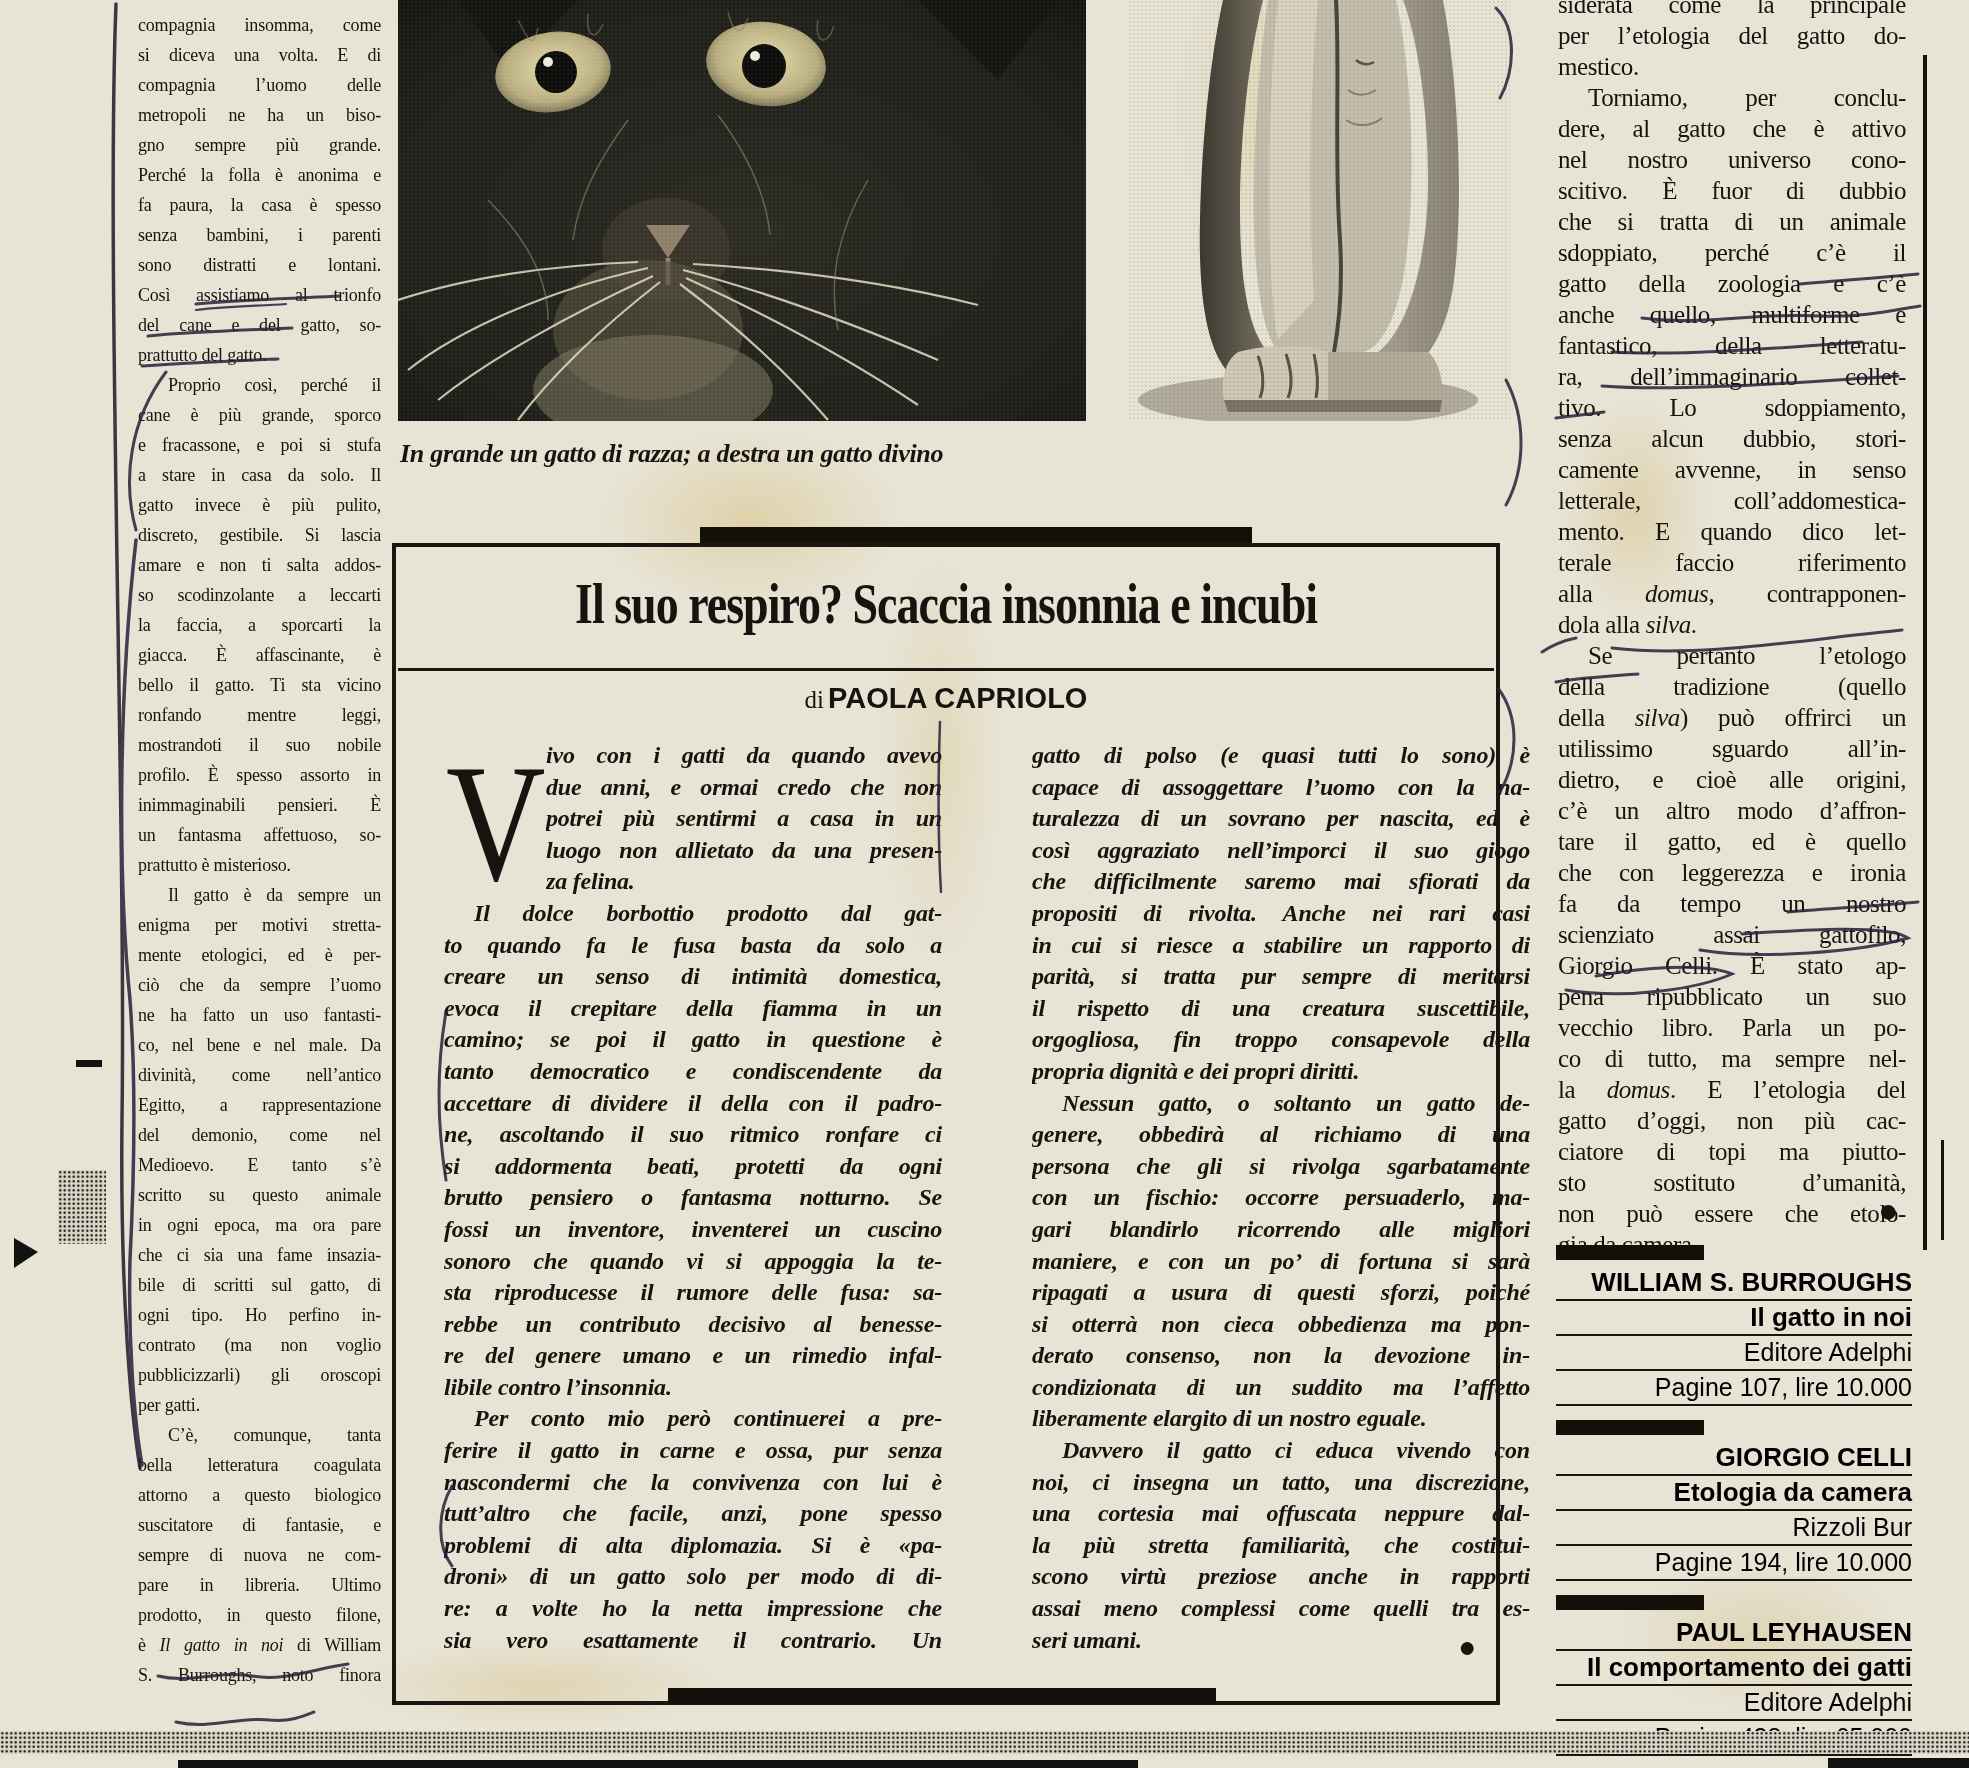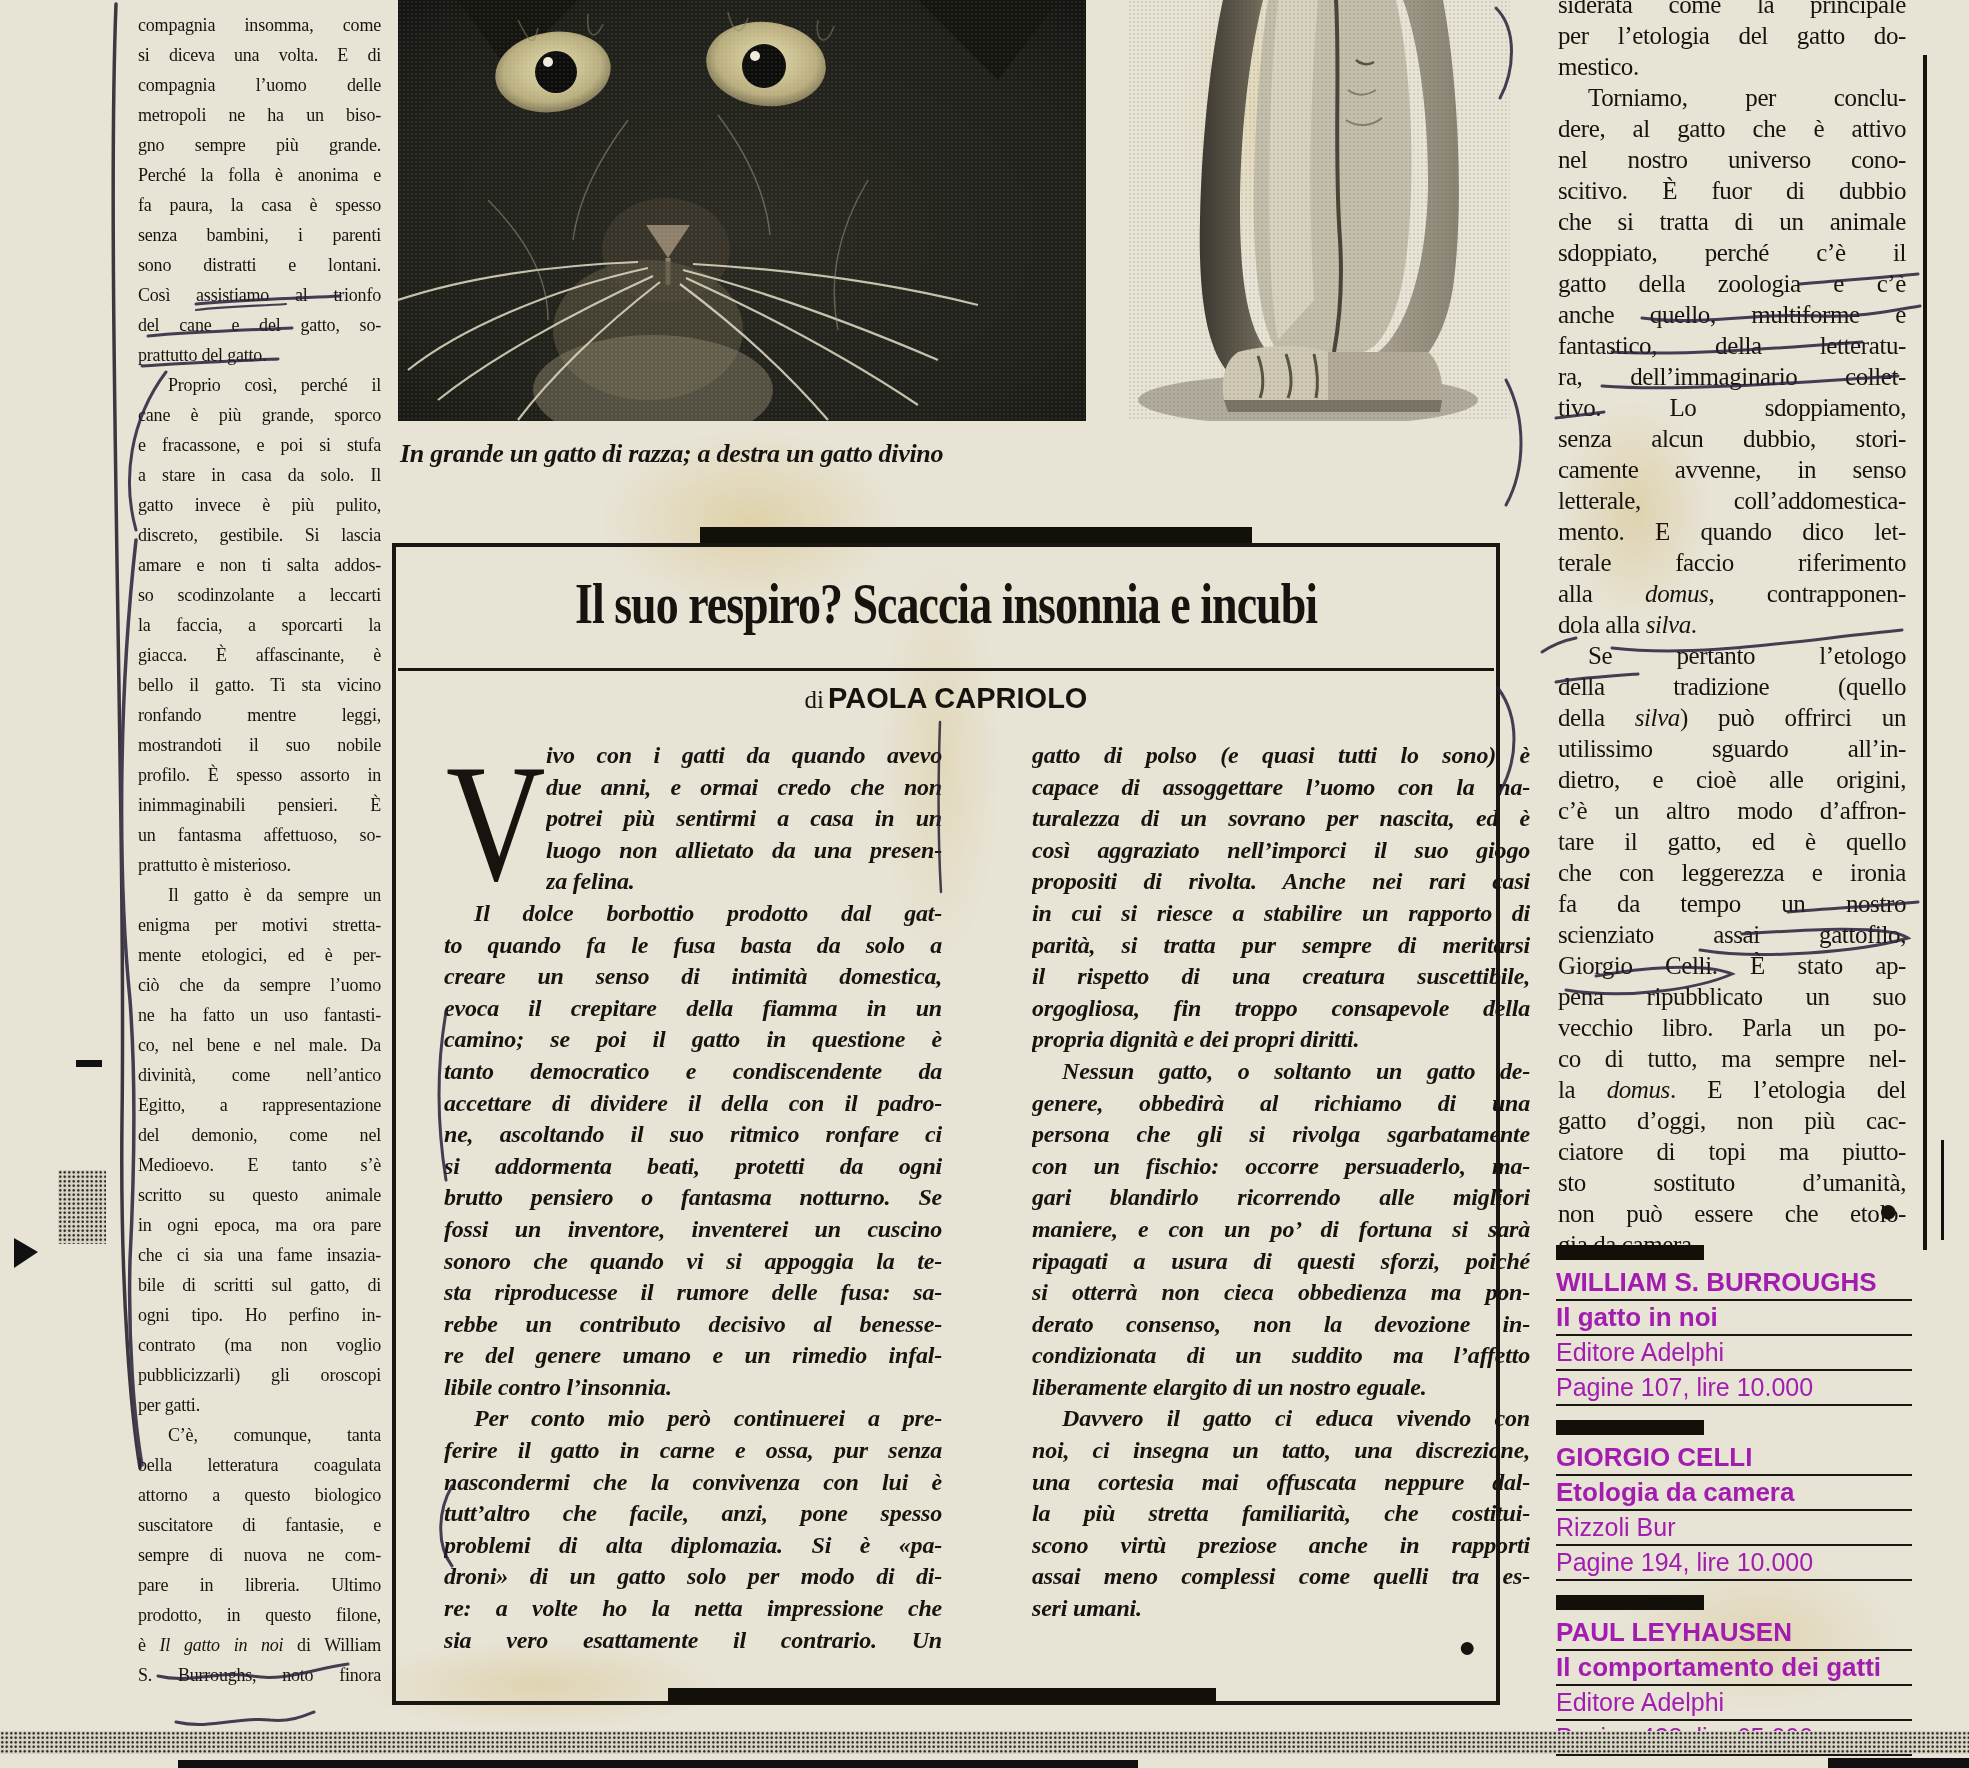--- a/index.html
+++ b/index.html
@@ -57,21 +57,21 @@
   .halftone{position:absolute;inset:0;opacity:.07;pointer-events:none;
     background-image:radial-gradient(#fff 0.8px,transparent 1.1px);
     background-size:4px 4px;}
 
   
   #books{left:1556px;top:1245px;width:356px;
          font-family:"Liberation Sans","DejaVu Sans",sans-serif;}
   .book{margin-bottom:14px;}
   .book .bar{width:148px;height:15px;background:#131009;margin-bottom:6px;}
   .book .row{border-bottom:2.5px solid #1a1712;padding:2px 0 3px 0;
-             font-size:25px;line-height:28px;color:#a21caf;}
+             font-size:25px;line-height:28px;color:#000000;text-align:right;}
   .book .row.bold{font-weight:700;font-size:26px;}
 
   
   #right-rule{left:1923px;top:55px;width:4px;height:1195px;background:#17140f;}
   #right-rule2{left:1941px;top:1140px;width:3px;height:100px;background:#17140f;}
   .dotband{background-color:#d9d5c6;
     background-image:radial-gradient(#23231f 1.1px,transparent 1.35px);
     background-size:4.5px 4.5px;}
   #bottom-band{left:0;top:1731px;width:1969px;height:23px;}
   #bottom-edge1{left:178px;top:1760px;width:960px;height:8px;background:#111;}
@@ -311,20 +311,21 @@
         <div class="tl">re: a volte ho la netta impressione che</div>
         <div class="tl">sia vero esattamente il contrario. Un</div>
       </div>
     </div>
   <div id="art-col2" class="col artcol">
       <div class="para">
         <div class="tl">gatto di polso (e quasi tutti lo sono) è</div>
         <div class="tl">capace di assoggettare l’uomo con la na-</div>
         <div class="tl">turalezza di un sovrano per nascita, ed è</div>
         <div class="tl">così aggraziato nell’imporci il suo giogo</div>
+        <div class="tl">che difficilmente saremo mai sfiorati da</div>
         <div class="tl">propositi di rivolta. Anche nei rari casi</div>
         <div class="tl">in cui si riesce a stabilire un rapporto di</div>
         <div class="tl">parità, si tratta pur sempre di meritarsi</div>
         <div class="tl">il rispetto di una creatura suscettibile,</div>
         <div class="tl">orgogliosa, fin troppo consapevole della</div>
         <div class="tl plast">propria dignità e dei propri diritti.</div>
       </div>
       <div class="para ind">
         <div class="tl">Nessun gatto, o soltanto un gatto de-</div>
         <div class="tl">genere, obbedirà al richiamo di una</div>

